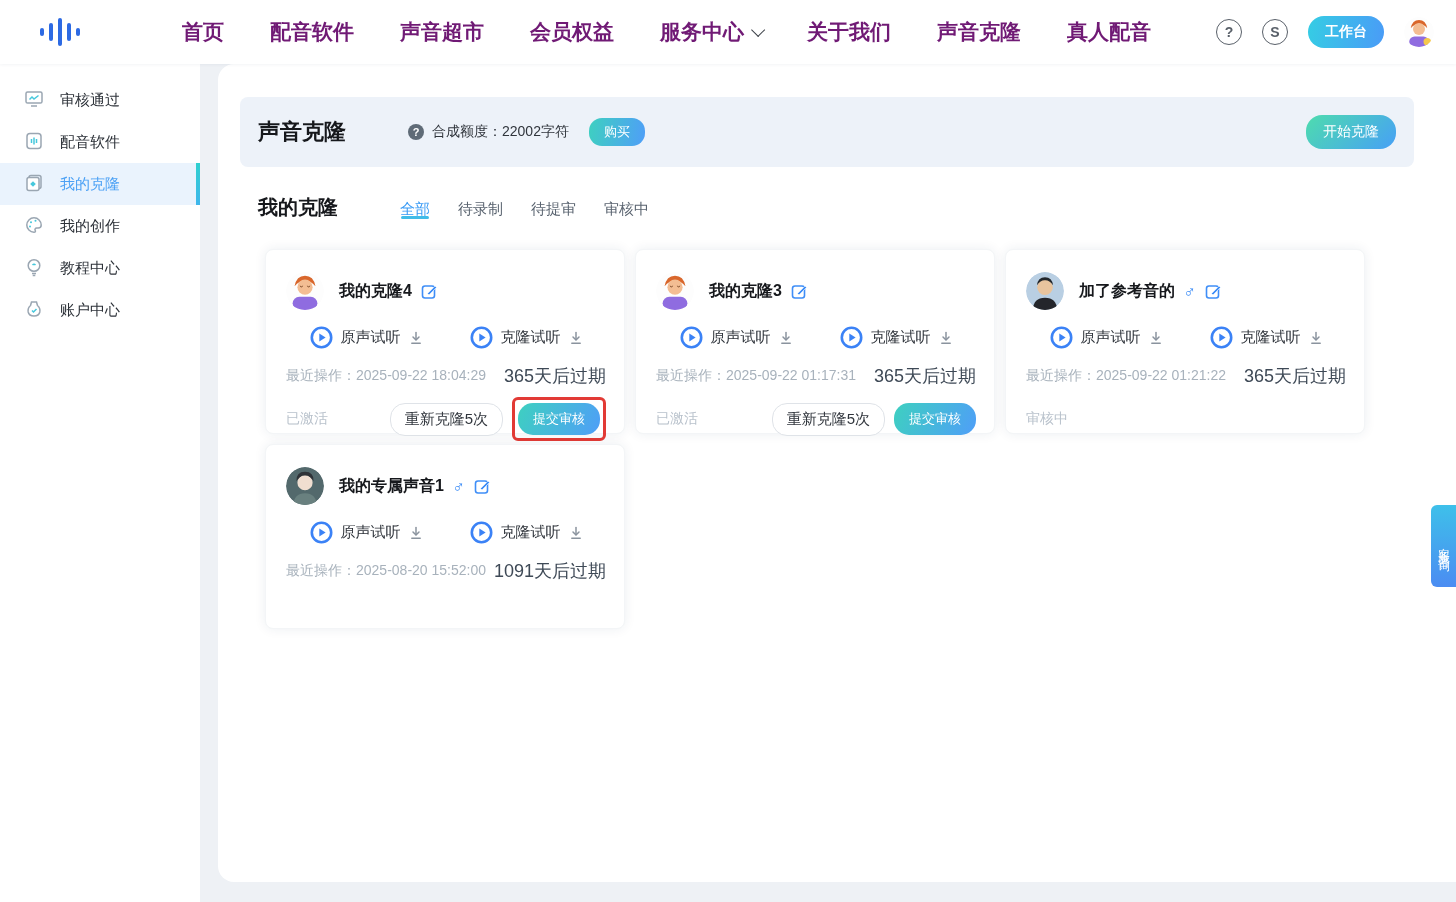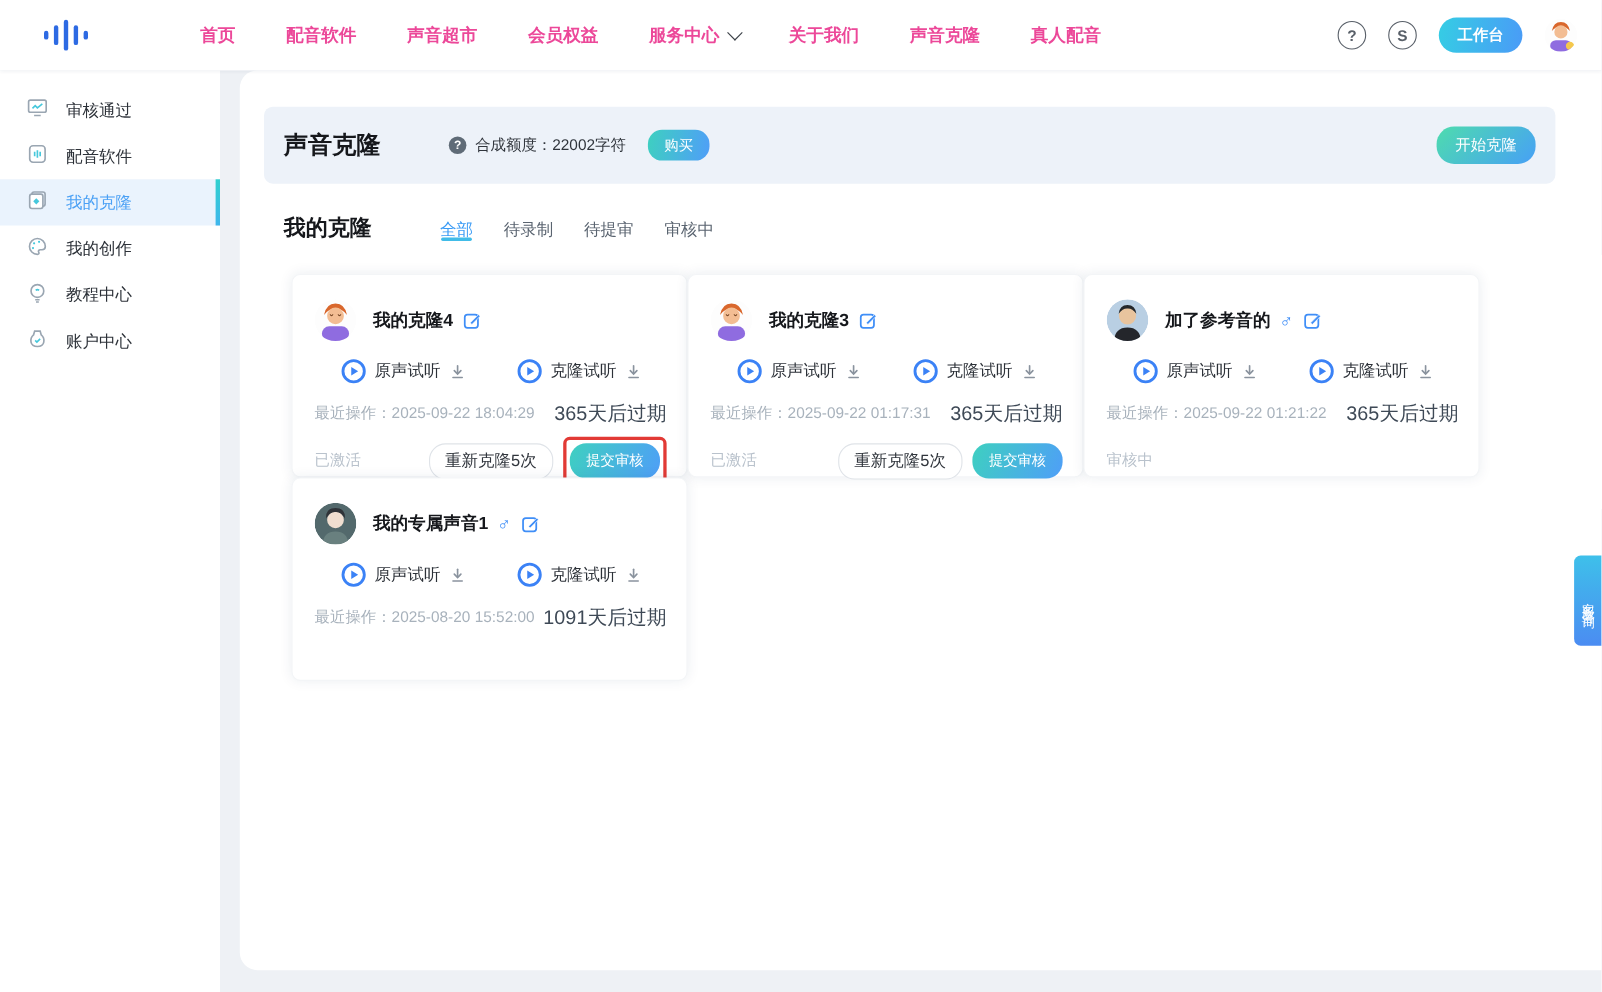--- a/index.html
+++ b/index.html
@@ -10,21 +10,21 @@
     color:#23272e; overflow:hidden;
   }
   
   .topbar {
     position:absolute; left:0; top:0; width:1456px; height:64px;
     background:#fff; display:flex; align-items:center; z-index:20;
     box-shadow:0 1px 3px rgba(20,40,80,.05);
   }
   .logo { margin-left:36px; display:flex; align-items:center; }
   .main-nav { display:flex; align-items:center; gap:46px; margin-left:100px; }
-  .nav-item { font-size:16px; font-weight:700; color:#ec4899; cursor:pointer; display:flex; align-items:center; gap:7px; white-space:nowrap; }
+  .nav-item { font-size:21px; font-weight:700; color:#701a75; cursor:pointer; display:flex; align-items:center; gap:7px; white-space:nowrap; }
   .nav-item .chev { display:inline-block; width:10px; height:10px; border-right:1.8px solid #3a3f46; border-bottom:1.8px solid #3a3f46; transform:rotate(45deg) translateY(-3px); }
   .topbar-right { margin-left:auto; display:flex; align-items:center; gap:20px; padding-right:22px; }
   .circle-icon {
     width:26px; height:26px; border:1.6px solid #596069; border-radius:50%;
     display:flex; align-items:center; justify-content:center;
     font-size:14px; font-weight:700; color:#596069; cursor:pointer; background:#fff;
   }
   .pill-workbench {
     border:none; cursor:pointer; color:#fff; font-size:14px; font-weight:700;
     padding:7px 17px; border-radius:16px;
@@ -78,21 +78,21 @@
   .tabs { display:flex; gap:28px; margin-left:62px; padding-bottom:2px; }
   .tab { font-size:15px; color:#5a6470; cursor:pointer; position:relative; }
   .tab.active { color:#3a9bf5; }
   .tab.active::after {
     content:""; position:absolute; left:50%; transform:translateX(-50%);
     bottom:0; width:28px; height:3px; border-radius:2px; background:#41bce8;
   }
   
   .cards {
     position:absolute; left:47px; top:185px; width:1104px;
-    display:grid; grid-template-columns:repeat(3,360px); 
+    display:grid; grid-template-columns:repeat(3,360px); gap:10px;
   }
   .card {
     width:360px; height:185px; background:#fff; border-radius:8px;
     box-shadow:0 0 12px rgba(30,50,90,.08); border:1px solid #f3f5f7;
     padding:22px 18px 0 20px;
   }
   .card-head { display:flex; align-items:center; }
   .avatar-card { width:38px; height:38px; border-radius:50%; overflow:hidden; flex:0 0 auto; }
   .card-name { margin-left:15px; font-size:16px; font-weight:700; color:#16181c; }
   .male-glyph { margin-left:8px; font-size:17px; font-weight:700; color:#3f8ef7; line-height:1; }

